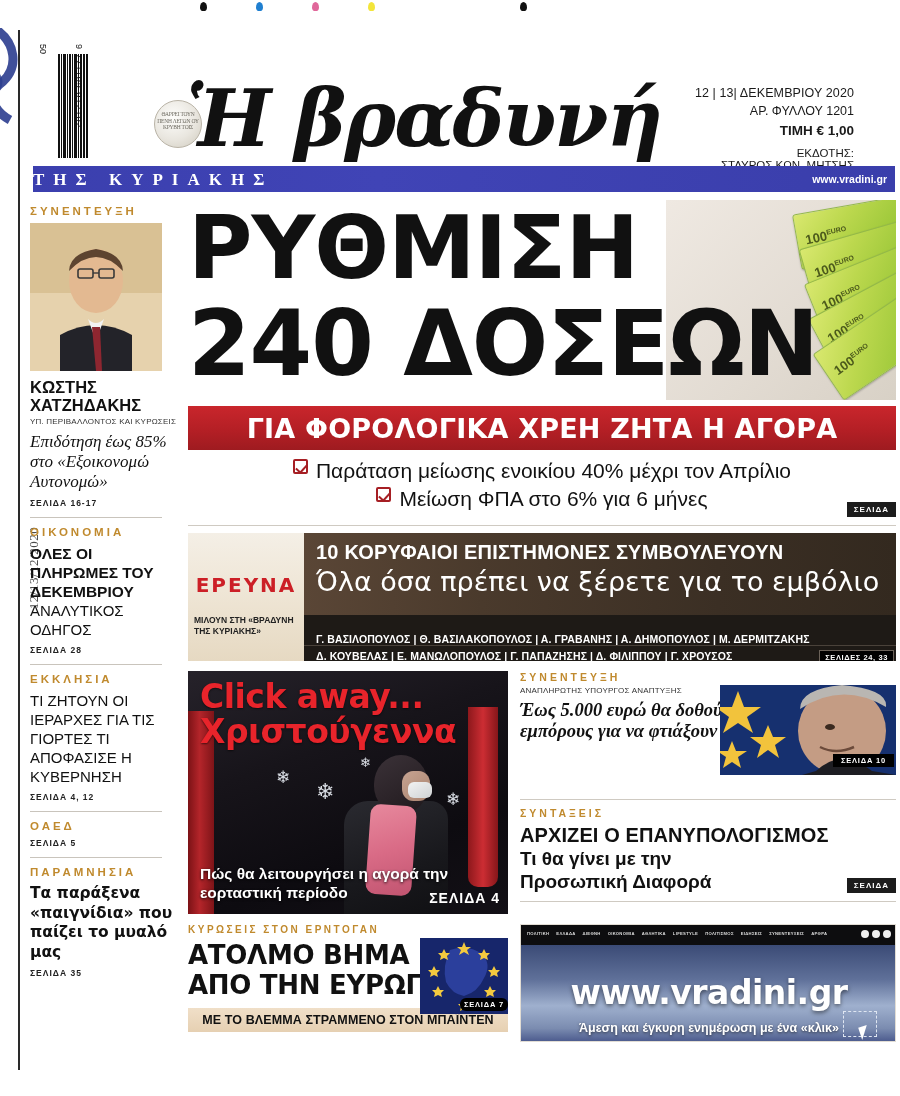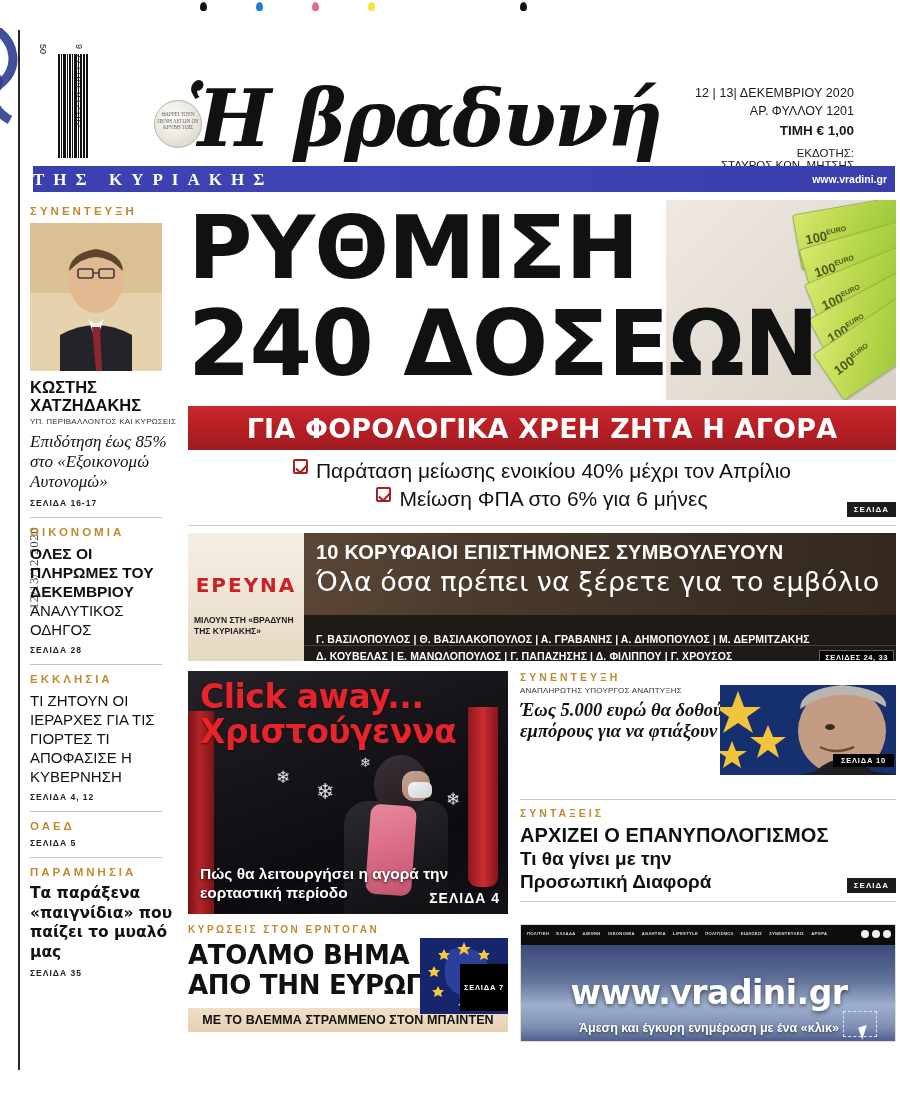--- a/index.html
+++ b/index.html
@@ -249,21 +249,21 @@
   .erd-kicker { color:#c08a2e; font-size:10px; font-weight:700; letter-spacing:2.5px; }
   .erd-h {
     font-family:"DejaVu Sans", sans-serif; font-weight:700; font-size:26px; line-height:30px;
     color:#111; margin-top:5px; letter-spacing:-.3px;
   }
   .erd-flag {
     position:absolute; right:0; top:14px; width:88px; height:76px; overflow:hidden;
     background:linear-gradient(160deg,#1d2f86 0%,#16256c 55%,#101c50 100%);
   }
   .erd-flag-badge { position:absolute; right:0; bottom:3px; background:#000; color:#fff;
-    font-size:7.5px; font-weight:700; letter-spacing:.8px; padding:19px 4px; }
+    font-size:7.5px; font-weight:700; letter-spacing:.8px; padding:2px 4px;border-radius:6px; }
   .erd-strip {
     margin-top:8px; width:320px; height:24px;
     background:linear-gradient(180deg,#f0dfc8 0%,#e6d0b2 100%);
     display:flex; align-items:center; justify-content:center;
   }
   .erd-strip span { font-size:12.5px; font-weight:700; color:#111; letter-spacing:.1px; }
 
   .promo { width:376px; height:118px; position:relative; overflow:hidden; border:1px solid #e2ddd4; }
   .promo-nav { position:absolute; left:0; top:0; width:376px; height:20px; background:#0d0d0f; }
   .promo-nav-items {

